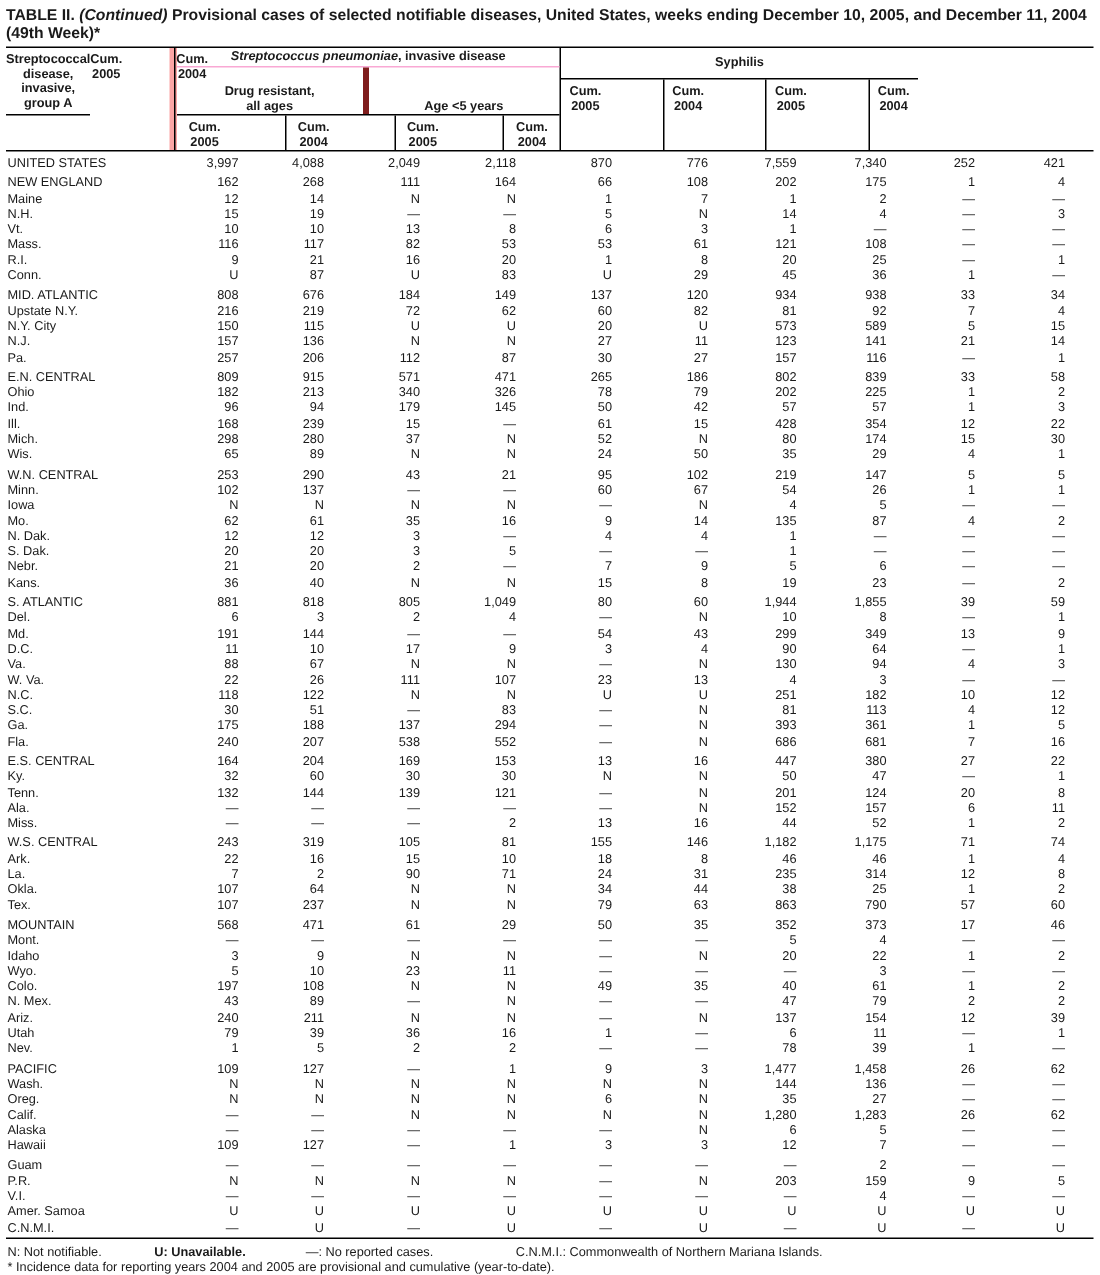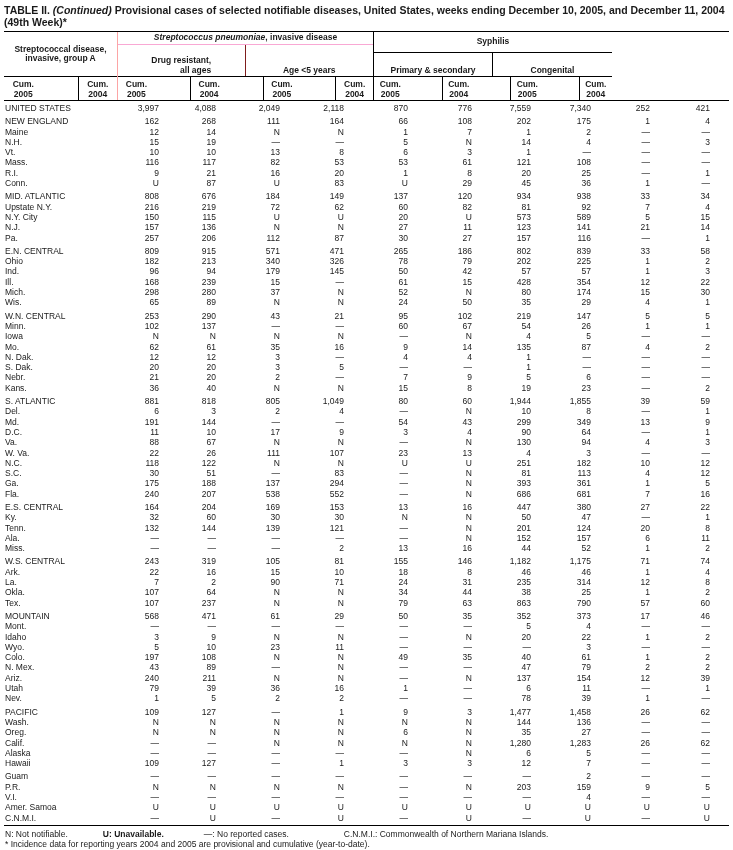--- a/index.html
+++ b/index.html
@@ -24,37 +24,37 @@
     border-top: 1.5px solid #000;
     border-bottom: 1.5px solid #000;
     height: 70px;
     font-size: 8.5px; font-weight: bold; line-height: 9.5px;
   }
   .th-report {
     width: 115px; border-right: 1px solid #000;
     display: flex; align-items: flex-end;
     padding: 0 0 2px 1px;
   }
-  .th-groupA { width: 114px; border-right: 1px solid #fca5a5; display: flex; flex-direction: column; }
+  .th-groupA { width: 114px; border-right: 5px solid #fca5a5; display: flex; flex-direction: row; }
   .th-groupA .ga-label {
     height: 45px; border-bottom: 1px solid #000;
     display: flex; align-items: center; justify-content: center;
     text-align: center; white-space: pre-line;
   }
   .th-sp { width: 256px; border-right: 1px solid #000; display: flex; flex-direction: column; }
   .sp-title {
     height: 13px; border-bottom: 1px solid #f9a8d4;
     text-align: center; padding-top: 1px;
   }
   .sp-title .it { font-style: italic; }
   .sp-mid { height: 32px; border-bottom: 1px solid #000; display: flex; }
   .sp-dr {
-    width: 128px; border-right: 1px solid #7f1d1d;
+    width: 128px; border-right: 4px solid #7f1d1d;
     display: flex; align-items: flex-end; justify-content: center;
-    text-align: right; white-space: pre-line; padding-bottom: 1px;
+    text-align: center; white-space: pre-line; padding-bottom: 1px;
   }
   .sp-age {
     width: 128px; display: flex; align-items: flex-end; justify-content: center;
     padding-bottom: 1px;
   }
   .th-sy { width: 238px; display: flex; flex-direction: column; }
   .sy-title {
     height: 21px; border-bottom: 1px solid #000;
     display: flex; align-items: center; justify-content: center;
   }
@@ -137,24 +137,20 @@
         </div>
         <div class="cum-cell">
           <div>Cum.</div>
           <div>2004</div>
         </div>
       </div>
     </div>
 
     <div class="th-sy">
       <div class="sy-title">Syphilis</div>
-      <div class="sy-mid">
-        <div class="sy-ps">Primary &amp; secondary</div>
-        <div class="sy-cg">Congenital</div>
-      </div>
       <div class="cum-row">
         <div class="cum-cell">
           <div>Cum.</div>
           <div>2005</div>
         </div>
         <div class="cum-cell">
           <div>Cum.</div>
           <div>2004</div>
         </div>
         <div class="cum-cell">

